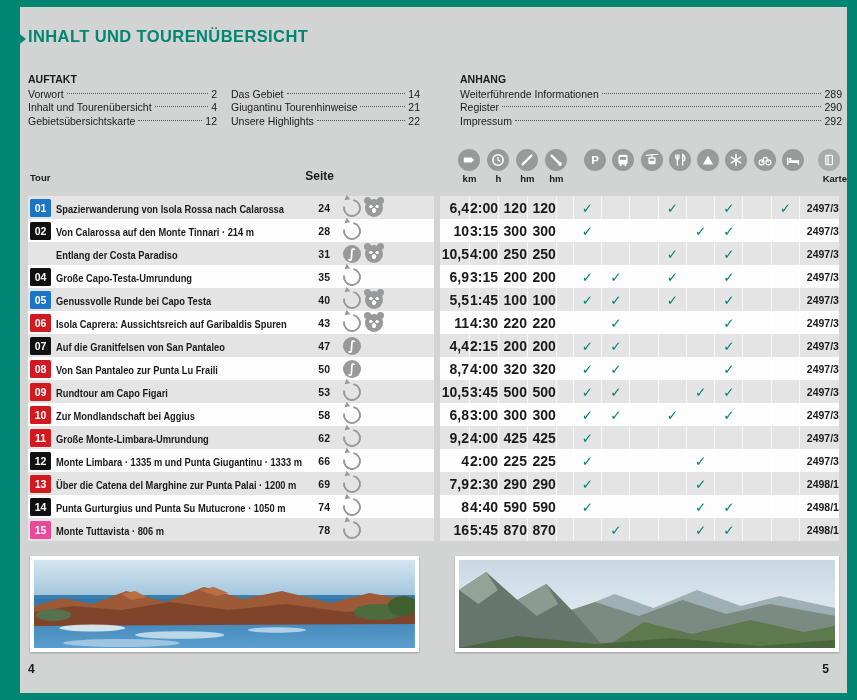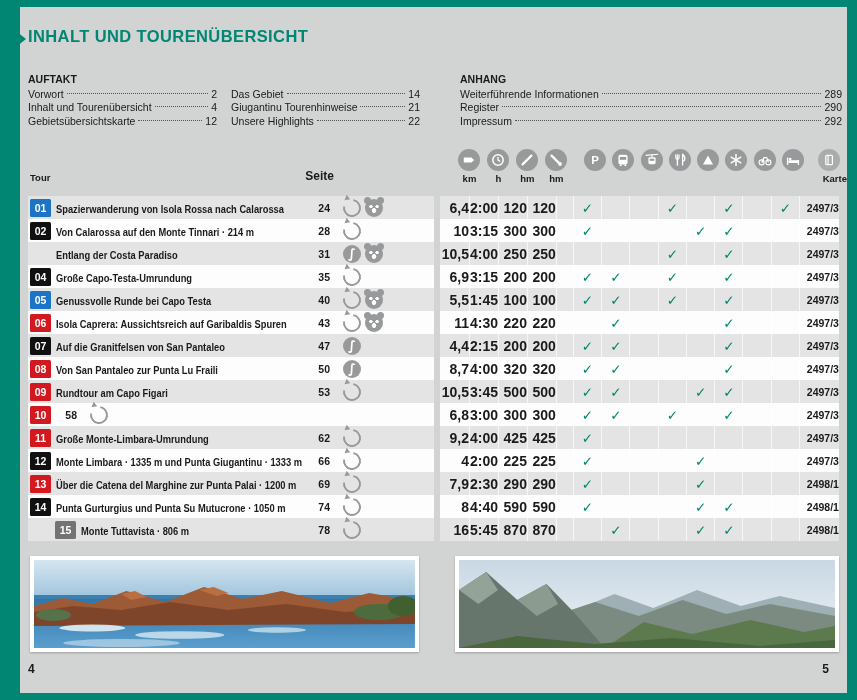--- a/index.html
+++ b/index.html
@@ -548,20 +548,21 @@
             <span class="fc">✓</span>
             <span class="fc"></span>
             <span class="fc"></span>
             <span class="kc">2497/3</span>
           </div>
   </div>
 
   <div class="row even">
     <div class="l">
       <span class="nr" style="background: rgb(210, 25, 31);">10</span>
+      <span class="tt"><span class="tts">Zur Mondlandschaft bei Aggius</span></span>
       <span class="pg">58</span>
       <span class="ticons">
               <span class="ti loop-icon"></span>
             </span>
     </div>
     <div class="gut"></div>
     <div class="r">
             <span class="nc">6,8</span>
             <span class="nc">3:00</span>
             <span class="nc">300</span>
@@ -686,21 +687,21 @@
             <span class="fc">✓</span>
             <span class="fc">✓</span>
             <span class="fc"></span>
             <span class="fc"></span>
             <span class="kc">2498/1</span>
           </div>
   </div>
 
   <div class="row odd">
     <div class="l">
-      <span class="nr" style="background: #737373; margin-left: 25px;">15</span>
+      <span class="nr" style="background: #ec4899;">15</span>
       <span class="tt"><span class="tts">Monte Tuttavista · 806 m</span></span>
       <span class="pg">78</span>
       <span class="ticons">
               <span class="ti loop-icon"></span>
             </span>
     </div>
     <div class="gut"></div>
     <div class="r">
             <span class="nc">16</span>
             <span class="nc">5:45</span>

